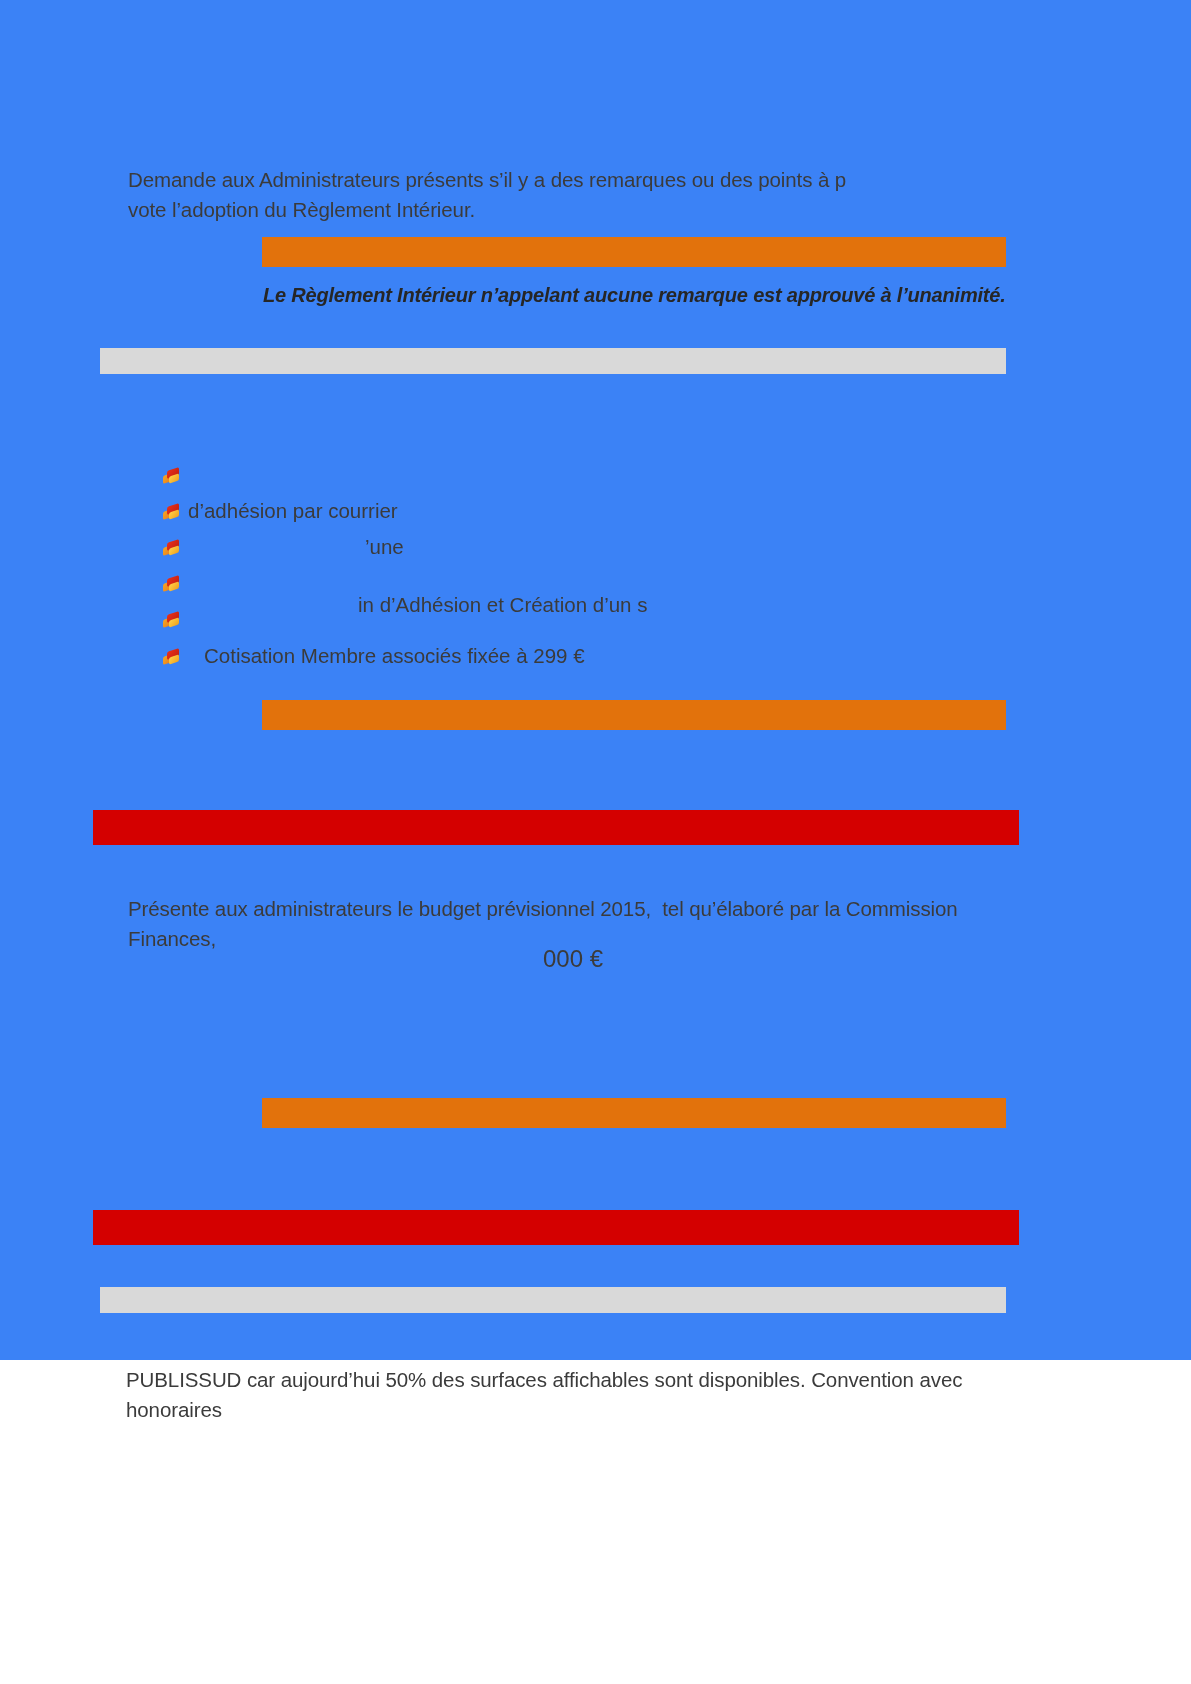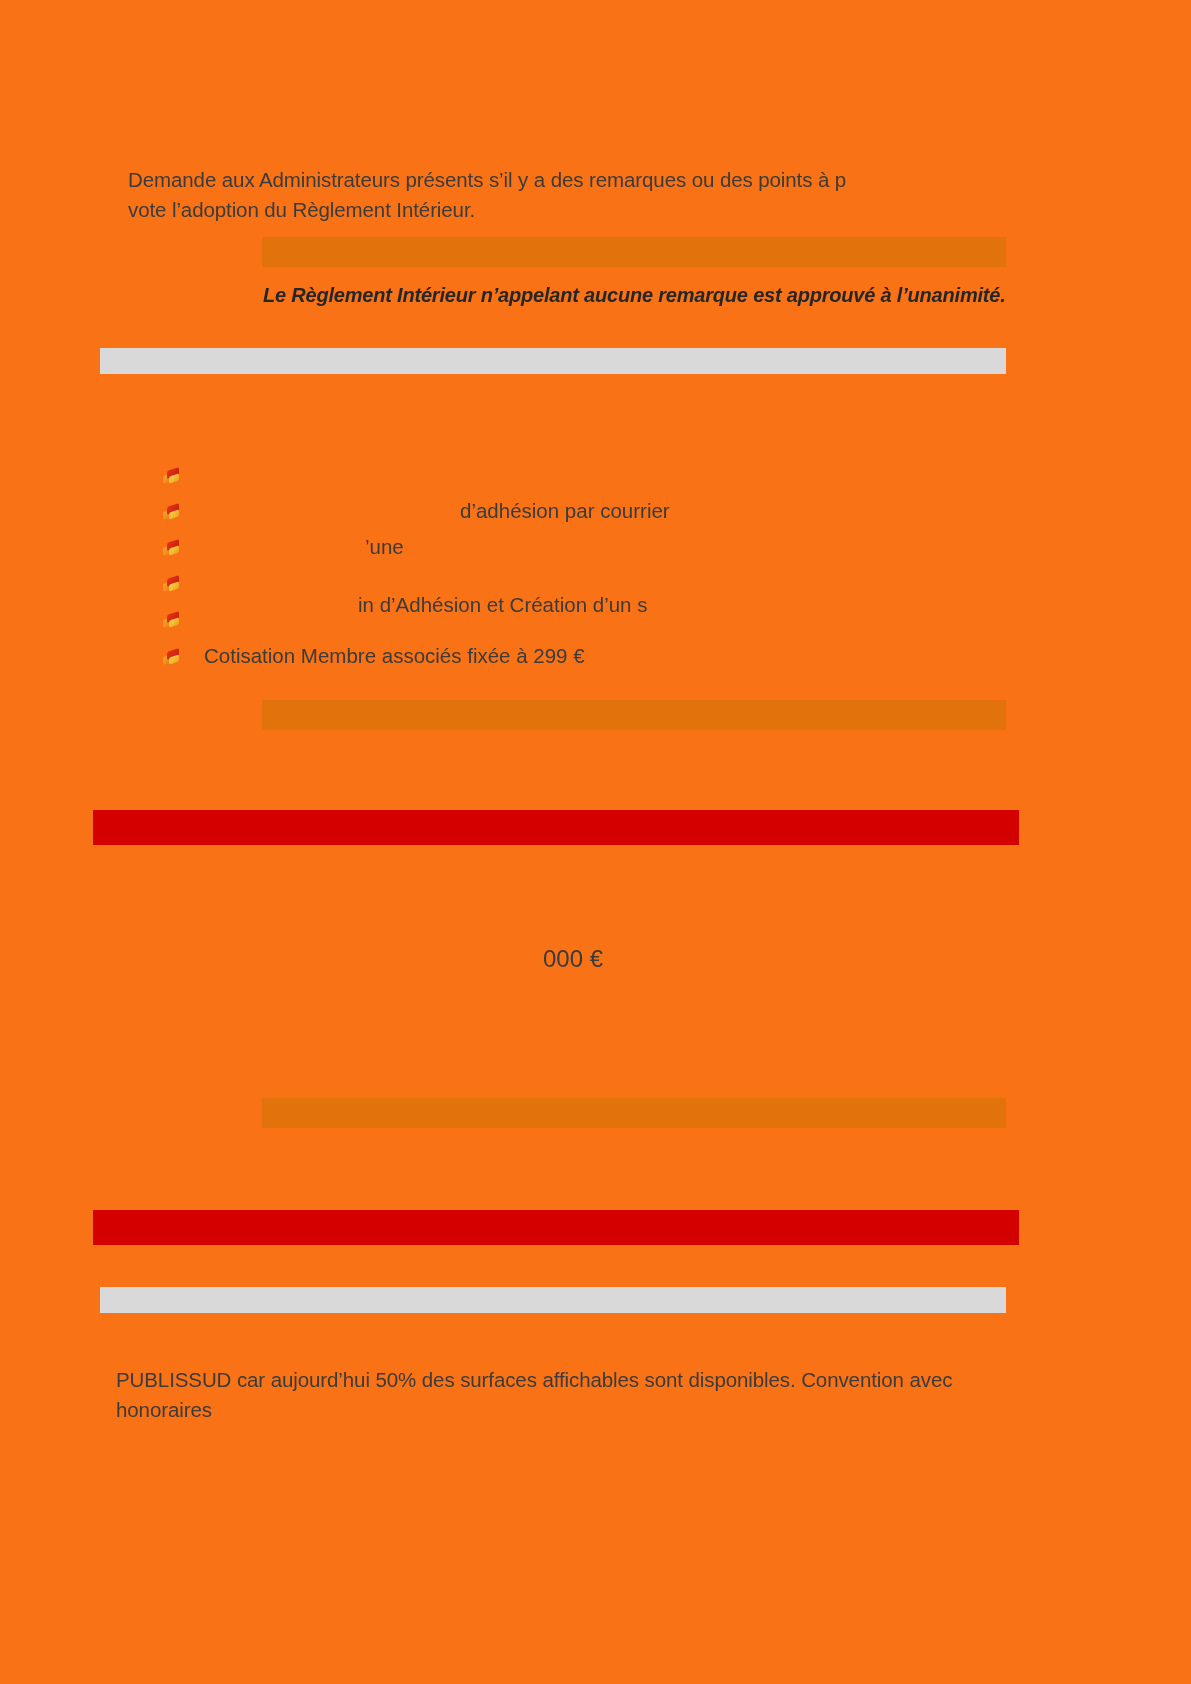--- a/index.html
+++ b/index.html
@@ -12,22 +12,22 @@
     width: 1191px;
     height: 1684px;
     position: relative;
     overflow: hidden;
     color: #3b3b3b;
   }
 
   .page {
     position: relative;
     width: 1191px;
-    height: 1684px;
-    background: #f97316;
+    height: 1360px;
+    background: #3b82f6;
   }
 
   
   .para {
     position: absolute;
     font-size: 20.5px;
     line-height: 30px;
     color: #3b3b3b;
     letter-spacing: -0.1px;
     white-space: pre-wrap;
@@ -138,21 +138,21 @@
       </span>
       <span class="bullet-text"></span>
     </div>
 
     <div class="bullet-row" style="left:163px; top:496px;">
       <span class="bullet-icon">
         <span class="b1"></span>
           <span class="b2"></span>
           <span class="b3"></span>
       </span>
-      <span class="bullet-text" style="margin-left:272px;">d’adhésion par courrier</span>
+      <span class="bullet-text" style="">d’adhésion par courrier</span>
     </div>
 
     <div class="bullet-row" style="left:163px; top:532px;">
       <span class="bullet-icon">
         <span class="b1"></span>
           <span class="b2"></span>
           <span class="b3"></span>
       </span>
       <span class="bullet-text" style="margin-left:177px;">’une</span>
     </div>
@@ -183,25 +183,26 @@
       </span>
       <span class="bullet-text" style="margin-left:16px;">Cotisation Membre associés fixée à 299 €</span>
     </div>
 
   </div>
 
   <div class="bar bar-orange" style="left:262px; top:700px; width:744px; height:30px;"></div>
 
   <div class="bar bar-red" style="left:93px; top:810px; width:926px; height:35px;"></div>
 
+  <div class="para" style="left:128px; top:894px; width:890px;">Présente aux administrateurs le budget prévisionnel 2015,  tel qu’élaboré par la Commission Finances,</div>
 
   <div class="centered-amount" style="left:128px; top:944px; width:890px;">000 €</div>
 
 
   <div class="bar bar-orange" style="left:262px; top:1098px; width:744px; height:30px;"></div>
 
   <div class="bar bar-red" style="left:93px; top:1210px; width:926px; height:35px;"></div>
 
   <div class="bar bar-gray" style="left:100px; top:1287px; width:906px; height:26px;"></div>
 
-  <div class="para" style="left:116px; top:1365px; width:900px;">PUBLISSUD car aujourd’hui 50% des surfaces affichables sont disponibles. Convention avec honoraires</div>
+  <div class="para" style="left:126px; top:1365px; width:900px;">PUBLISSUD car aujourd’hui 50% des surfaces affichables sont disponibles. Convention avec honoraires</div>
 
 </div>
 
 </body></html>

